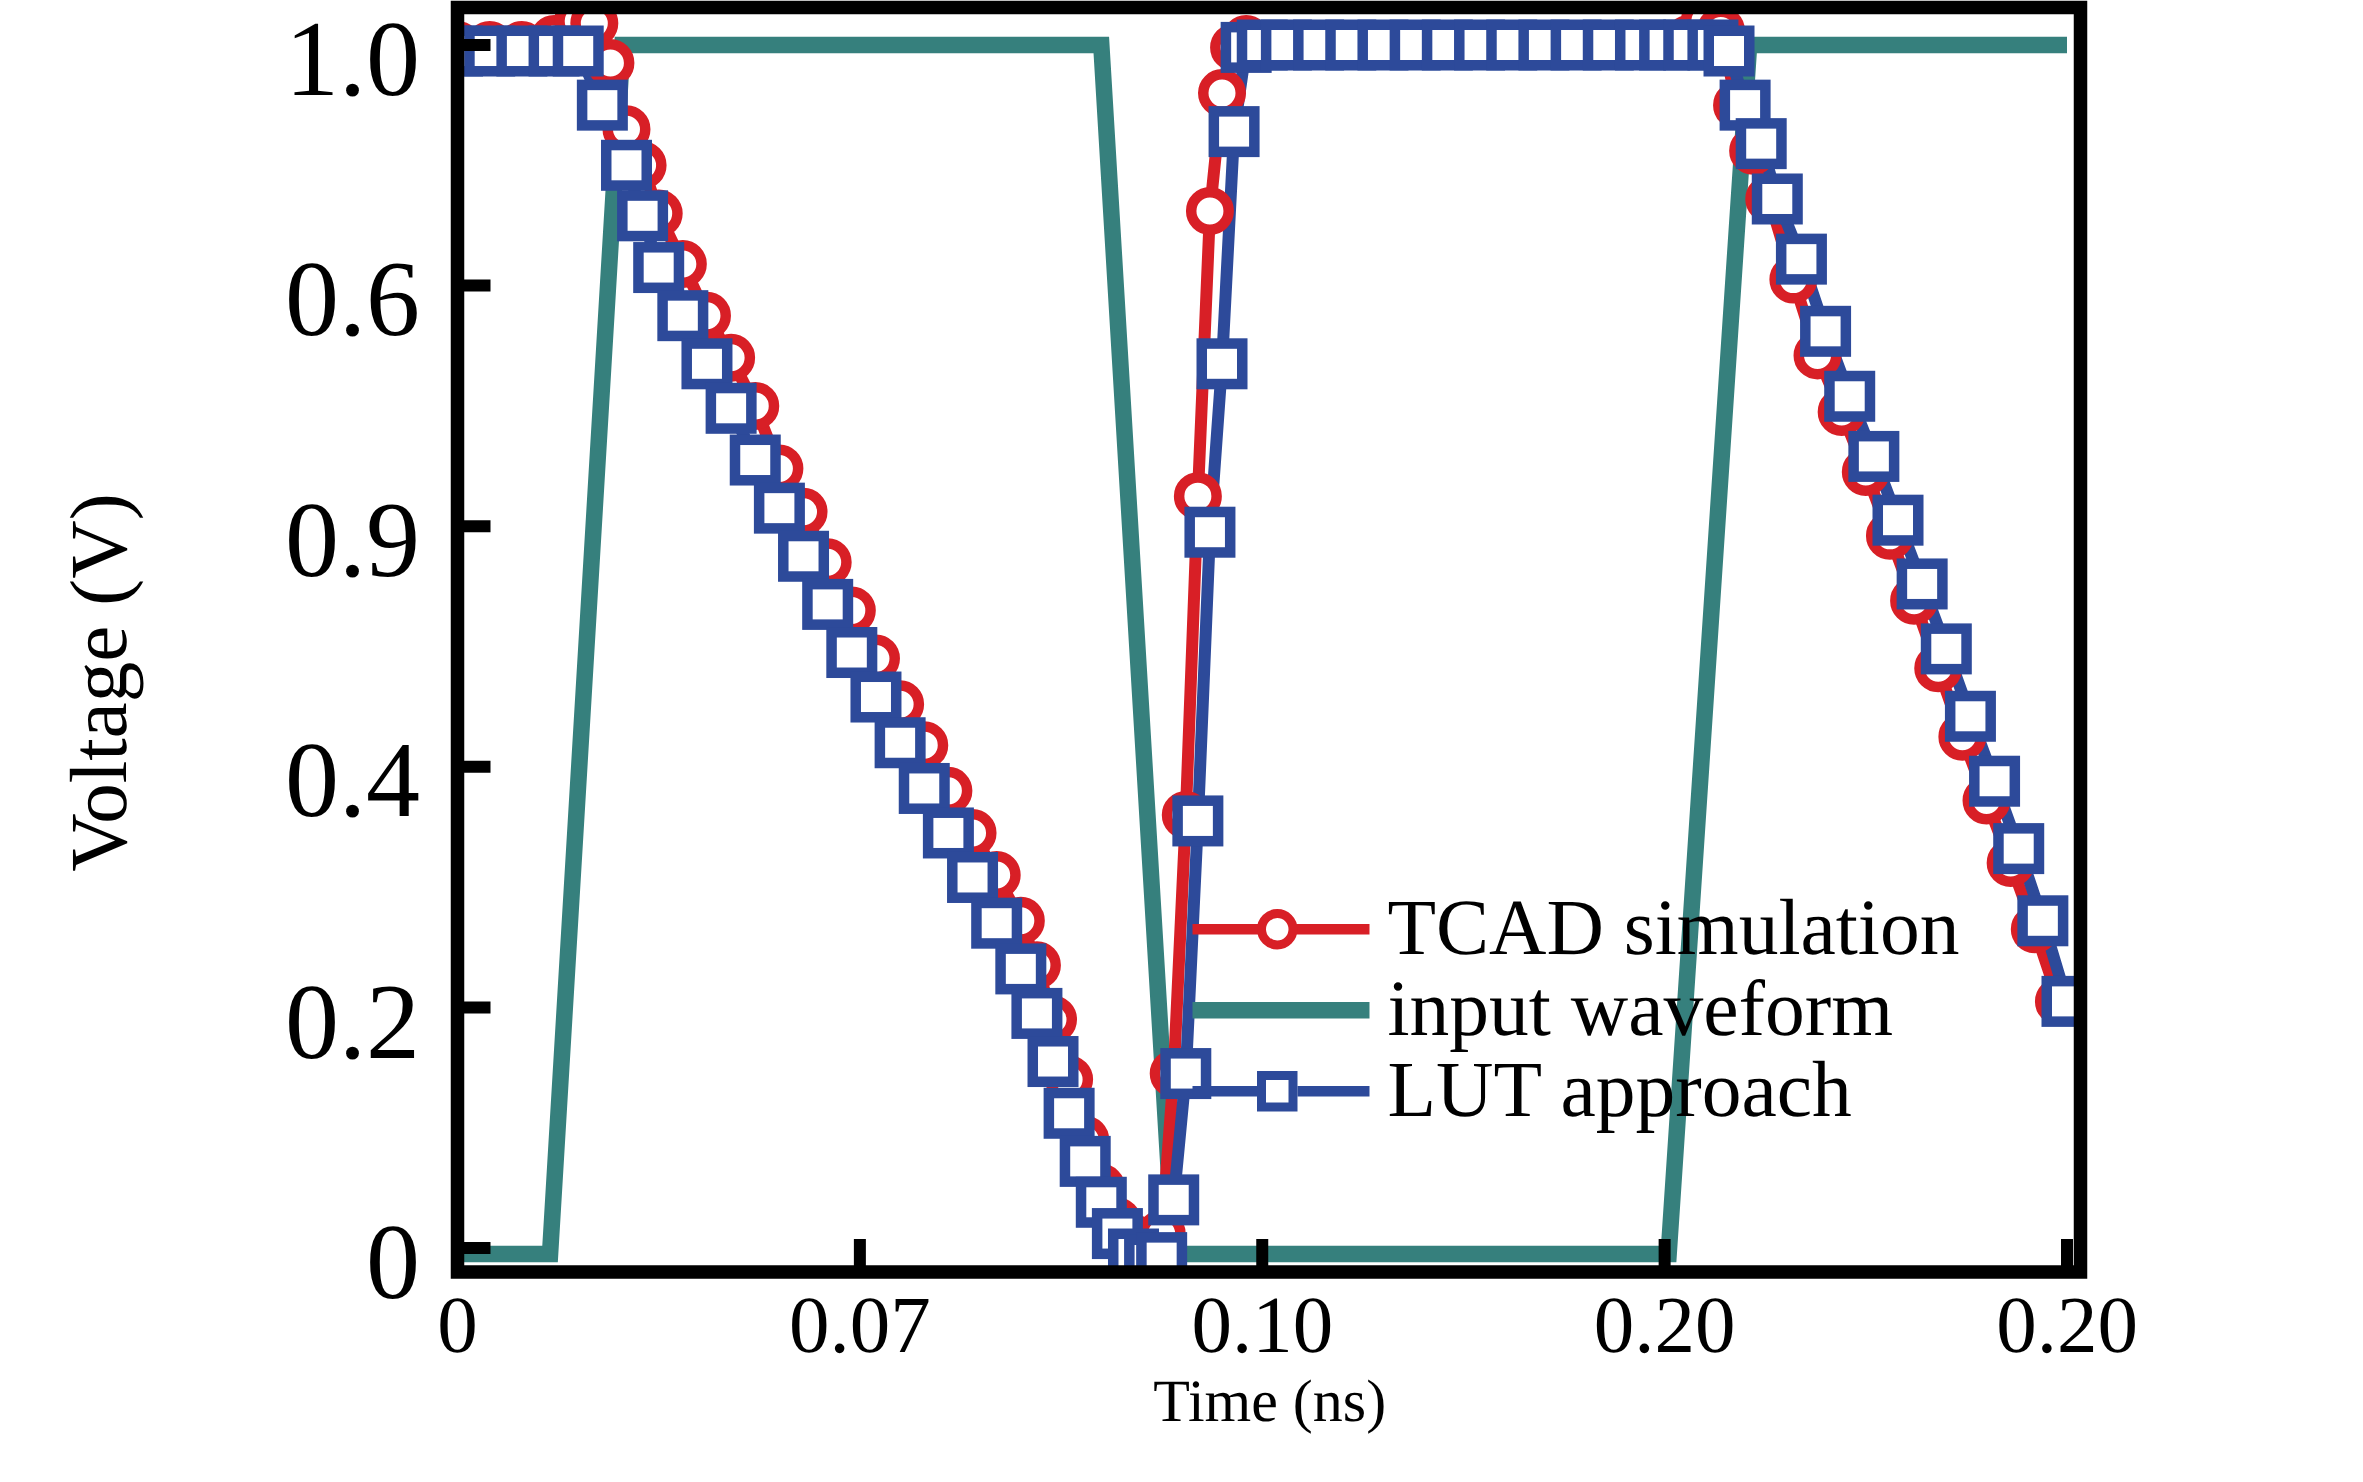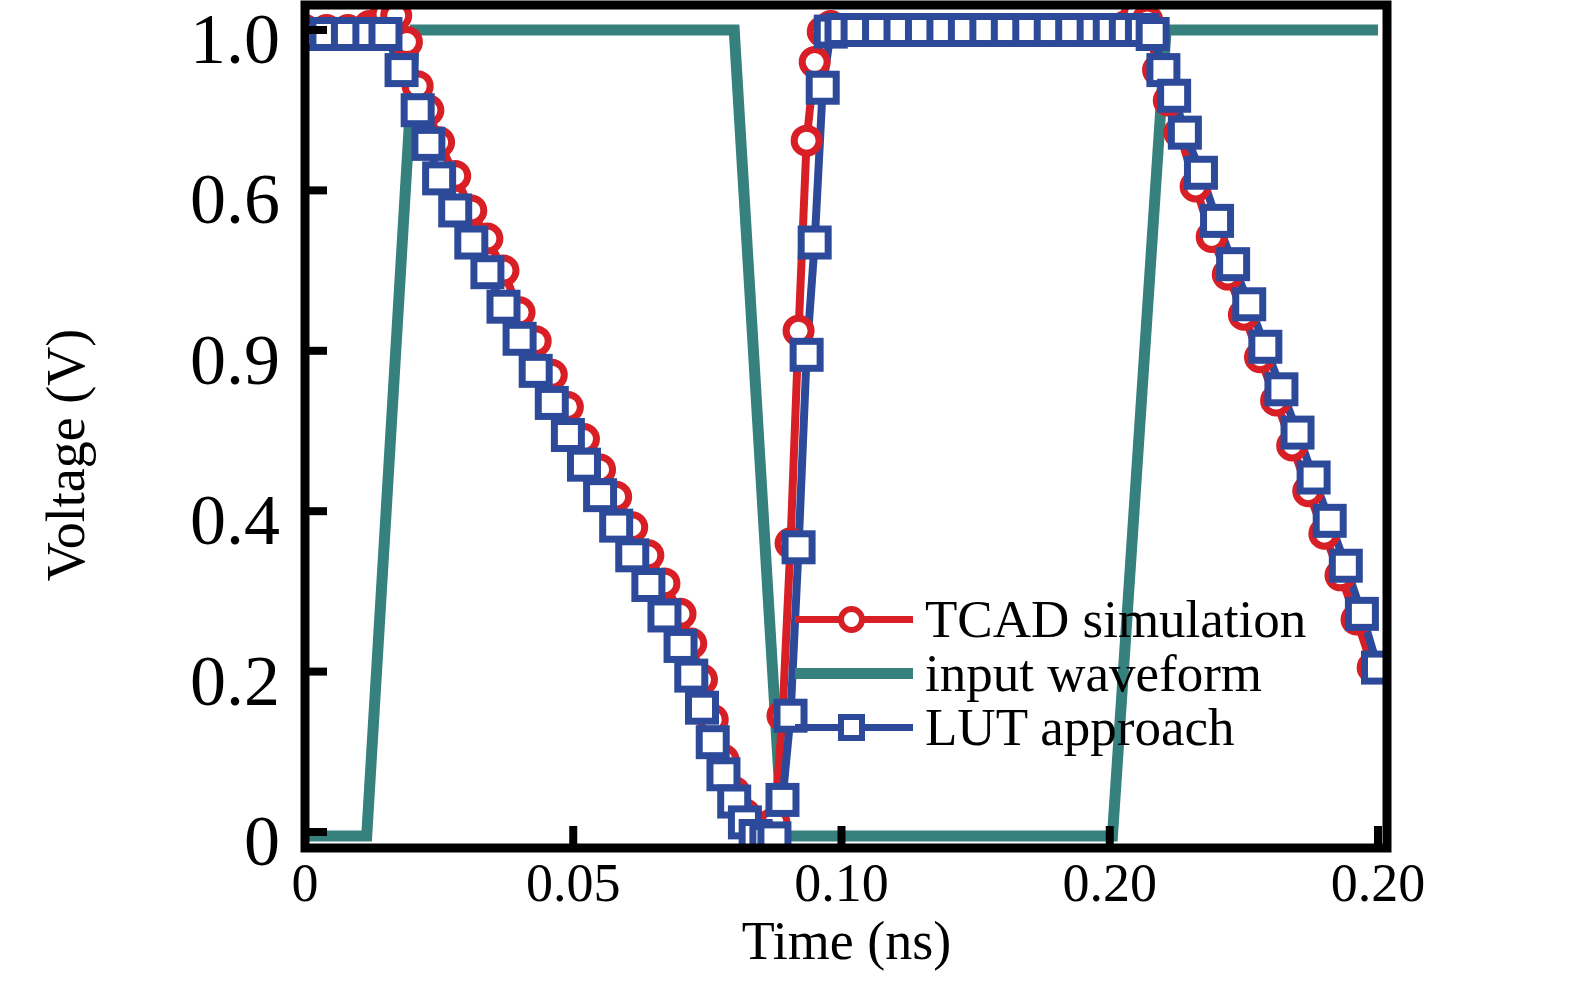--- a/index.html
+++ b/index.html
@@ -8,21 +8,21 @@
   #root{position:relative;width:1575px;height:988px;}
 
   
   #ylabel{
     position:absolute;left:-214px;top:424px;width:560px;
     transform:rotate(-90deg);transform-origin:center center;
     text-align:center;font-size:54px;letter-spacing:0px;white-space:nowrap;
   }
   #xlabel{
     position:absolute;left:305px;top:910px;width:1083px;
-    text-align:center;font-size:54px;white-space:nowrap;
+    text-align:center;font-size:40px;white-space:nowrap;
   }
 
   
   .ytick{position:absolute;right:0;width:100%;text-align:right;
          font-size:72px;line-height:1;white-space:nowrap;}
   #yticks{position:absolute;left:105px;top:0;width:175px;height:988px;}
   .ytickwrap{position:absolute;right:0;width:175px;height:0;}
 
   #xticks{position:absolute;left:0;top:0;width:1575px;height:988px;}
   .xtickwrap{position:absolute;top:856px;width:0;height:0;}
@@ -236,21 +236,21 @@
       <div class="ytickwrap" style="top: 3px;">
         <div class="ytick">1.0</div>
       </div>
     </div>
 
   <div id="xticks">
       <div class="xtickwrap" style="left: 305px;">
         <div class="xtick">0</div>
       </div>
       <div class="xtickwrap" style="left: 573.25px;">
-        <div class="xtick">0.05</div>
+        <div class="xtick">0.07</div>
       </div>
       <div class="xtickwrap" style="left: 841.5px;">
         <div class="xtick">0.10</div>
       </div>
       <div class="xtickwrap" style="left: 1109.75px;">
         <div class="xtick">0.20</div>
       </div>
       <div class="xtickwrap" style="left: 1378px;">
         <div class="xtick">0.20</div>
       </div>

